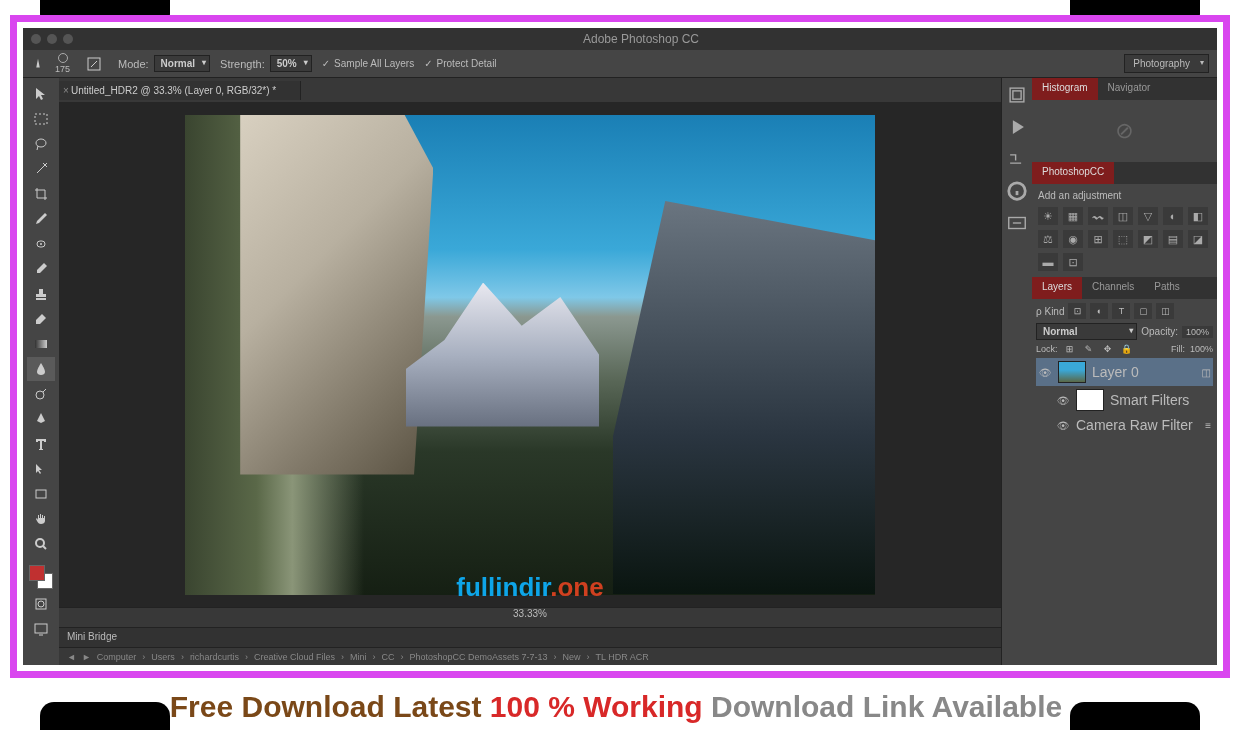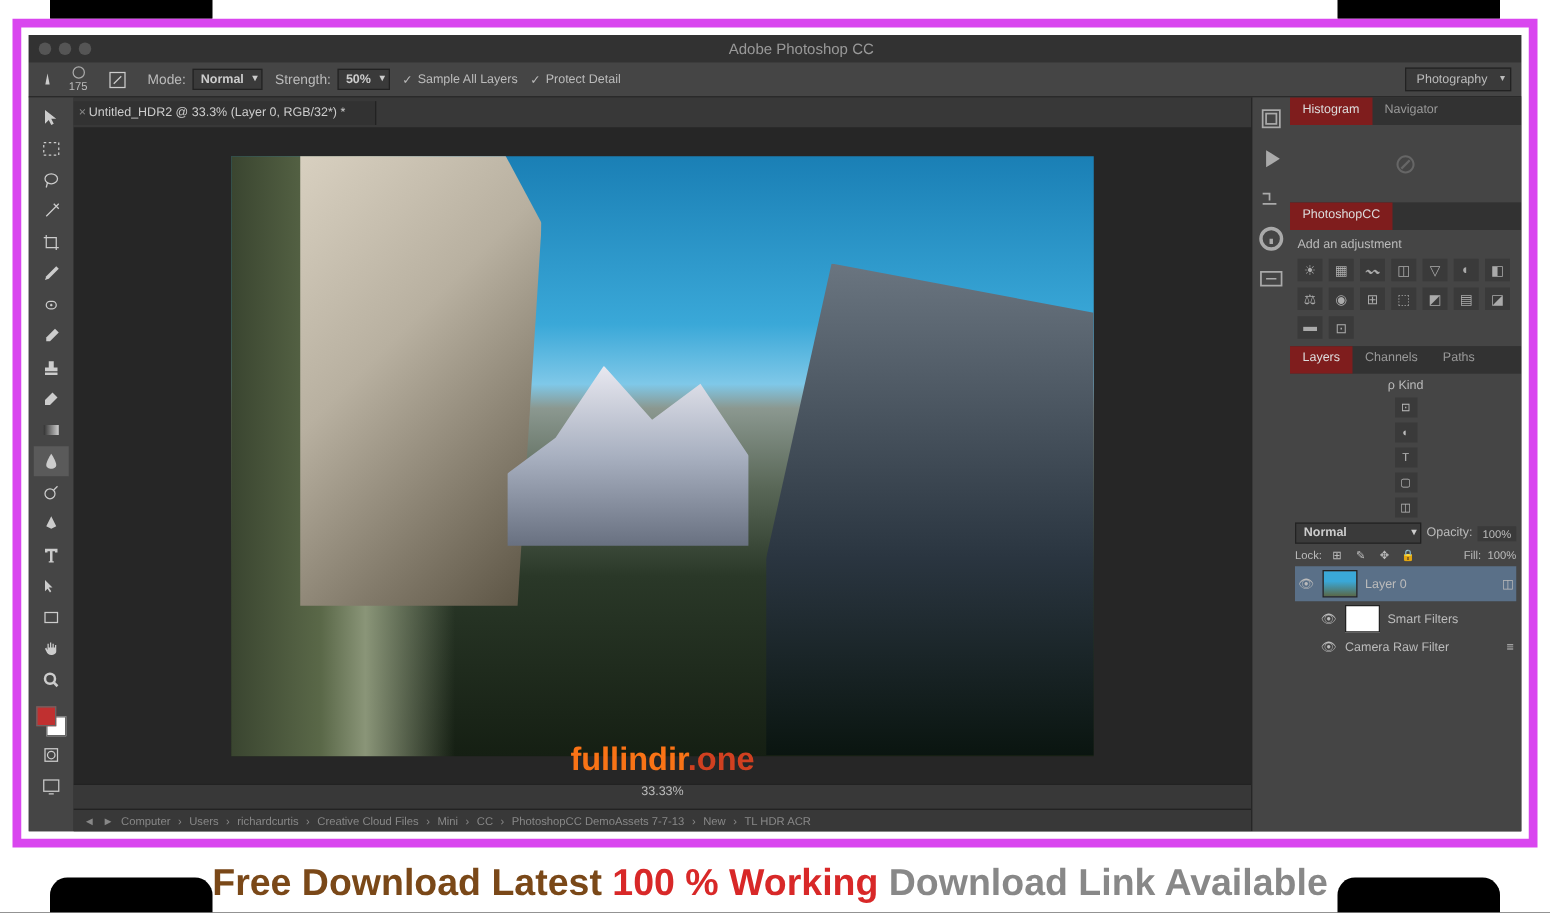--- a/index.html
+++ b/index.html
@@ -38,46 +38,46 @@
 .doctabs { height: 24px; background: #383838; display: flex; align-items: center; }
 .doctab { background: #323232; padding: 4px 24px 4px 12px; font-size: 10px; color: #ccc; position: relative; border-right: 1px solid #222; }
 .doctab .x { position: absolute; left: 4px; top: 4px; font-size: 10px; color: #888; }
 .canvas-area { flex: 1; position: relative; background: #262626; display: flex; align-items: center; justify-content: center; overflow: hidden; }
 .photo { width: 690px; height: 480px; position: relative; background: linear-gradient(to bottom, #1a7fb5 0%, #3aa8d8 28%, #7fc8e8 38%, #8b9890 42%, #5a6858 55%, #2a3828 70%, #151f13 100%); }
 .photo::before { content: ""; position: absolute; left: 0; top: 0; width: 26%; height: 100%; background: linear-gradient(to right, #3a4530 0%, #5a6848 40%, #8a9578 60%, transparent 100%); }
 .photo::after { content: ""; position: absolute; right: 0; top: 18%; width: 38%; height: 82%; background: linear-gradient(to bottom, #6a7580 0%, #4a5560 30%, #2a3540 60%, #0a1510 100%); clip-path: polygon(20% 0, 100% 10%, 100% 100%, 0 100%, 0 60%); }
 .cliff-left { position: absolute; left: 8%; top: 0; width: 28%; height: 75%; background: linear-gradient(135deg, #d8d0c0 0%, #b8b0a0 40%, #888070 70%, #585040 100%); clip-path: polygon(0 0, 85% 0, 100% 15%, 90% 100%, 0 100%); }
 .mid-mtn { position: absolute; left: 32%; top: 35%; width: 28%; height: 30%; background: linear-gradient(to bottom, #e8e8f0 0%, #a8b0c0 50%, #687080 100%); clip-path: polygon(20% 40%, 40% 0, 60% 30%, 80% 10%, 100% 50%, 100% 100%, 0 100%, 0 60%); }
 .watermark { position: absolute; left: 50%; bottom: 4px; transform: translateX(-50%); font-size: 26px; font-weight: bold; }
-.watermark .p1 { color: #f97316; }
+.watermark .p1 { color: #0ea5e9; }
 .watermark .p2 { color: #d04020; }
 .statusbar { height: 20px; background: #383838; display: flex; align-items: center; padding: 0 8px; font-size: 10px; gap: 10px; border-top: 1px solid #222; flex-direction: column; }
 .minibridge { height: 20px; background: #323232; padding: 3px 8px; font-size: 10px; border-top: 1px solid #222; }
 .breadcrumb { height: 18px; background: #383838; padding: 2px 8px; font-size: 9px; color: #888; display: flex; gap: 6px; align-items: center; border-top: 1px solid #222; overflow: hidden; }
 .breadcrumb span { white-space: nowrap; }
 .right-dock { width: 216px; display: flex; background: #383838; border-left: 1px solid #222; }
 .dock-icons { width: 30px; background: #454545; display: flex; flex-direction: column; align-items: center; padding: 6px 0; gap: 10px; }
 .dock-icon { width: 22px; height: 22px; display: flex; align-items: center; justify-content: center; color: #aaa; cursor: pointer; }
 .panels { flex: 1; display: flex; flex-direction: column; }
 .panel-tabs { display: flex; background: #323232; height: 22px; }
 .ptab { padding: 4px 10px; font-size: 10px; color: #999; cursor: pointer; }
 .ptab.active { background: #7f1d1d; color: #ddd; }
 .histogram-body { height: 62px; background: #454545; display: flex; align-items: center; justify-content: center; color: #666; font-size: 22px; }
 .adj-body { background: #454545; padding: 6px; font-size: 10px; }
 .adj-grid { display: flex; flex-wrap: wrap; gap: 5px; margin-top: 6px; }
 .adj-grid span { width: 20px; height: 18px; background: #3a3a3a; display: flex; align-items: center; justify-content: center; color: #aaa; font-size: 11px; cursor: pointer; }
 .layers-body { background: #454545; padding: 4px; font-size: 10px; flex: 1; }
-.layers-opts { display: flex; align-items: center; gap: 4px; margin-bottom: 4px; flex-direction: column; }
+.layers-opts { display: flex; align-items: center; gap: 4px; margin-bottom: 4px; }
 .layers-opts .mini { width: 18px; height: 16px; background: #3a3a3a; display: inline-flex; align-items: center; justify-content: center; font-size: 9px; }
 .layer-row { display: flex; align-items: center; gap: 6px; padding: 3px 2px; }
 .layer-row.selected { background: #5a7088; }
 .eye { width: 14px; text-align: center; }
 .thumb { width: 28px; height: 22px; background: linear-gradient(to bottom, #3aa8d8 40%, #5a6848 100%); border: 1px solid #222; }
 .thumb.white { background: #fff; }
-.layer-name { flex: 1; font-size: 10px; }
+.layer-name { flex: 1; font-size: 14px; }
 .opacity-row { display: flex; align-items: center; gap: 4px; margin-bottom: 4px; }
 .opacity-row .val { background: #3a3a3a; padding: 1px 4px; font-size: 9px; }
 .lock-row { display: flex; align-items: center; gap: 5px; margin-bottom: 4px; font-size: 9px; }
 .lock-row span.ico { width: 14px; text-align: center; }
 .sub { padding-left: 20px; }
 .banner { position: absolute; bottom: 6px; left: 2px; right: 10px; text-align: center; font-size: 30px; font-weight: bold; }
 .banner .b1 { color: #7a4818; }
 .banner .b2 { color: #d82828; }
 .banner .b3 { color: #888; }
 </style>
@@ -269,20 +269,21 @@
           <div class="mid-mtn"></div>
         </div>
         <div class="watermark">
           <span class="p1">fullindir</span><span class="p2">.one</span>
         </div>
       </div>
       <div class="statusbar">
         <span>33.33%</span>
         <span>⊞ ▸</span>
       </div>
+      <div class="minibridge">Mini Bridge</div>
       <div class="breadcrumb">
         <span>◄</span>
         <span>►</span>
         <span>Computer</span>
             <span>›</span>
         <span>Users</span>
             <span>›</span>
         <span>richardcurtis</span>
             <span>›</span>
         <span>Creative Cloud Files</span>

